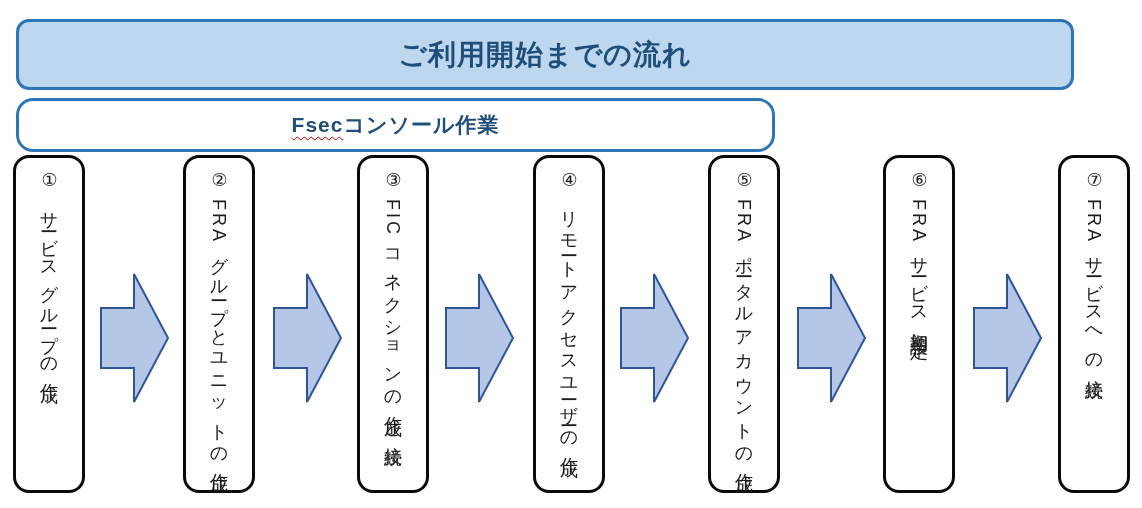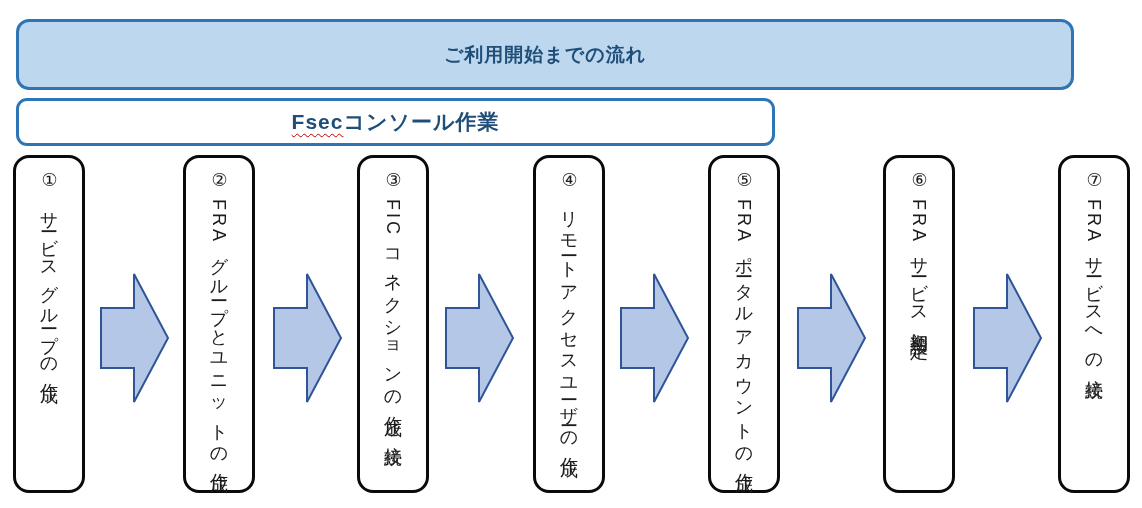--- a/index.html
+++ b/index.html
@@ -13,34 +13,34 @@
   }
   .title-banner {
     position: absolute;
     left: 16px; top: 19px;
     width: 1058px; height: 71px;
     box-sizing: border-box;
     background: #BDD7EE;
     border: 3px solid #2E75B6;
     border-radius: 13px;
     display: flex; align-items: center; justify-content: center;
-    font-size: 19px; font-weight: bold; color: #1F4E79;
+    font-size: 28px; font-weight: bold; color: #1F4E79;
     letter-spacing: 1px;
   }
   .section-header {
     position: absolute;
     box-sizing: border-box;
     background: #ffffff;
     border: 3px solid #2E75B6;
     border-radius: 11px;
     display: flex; align-items: center; justify-content: center;
     font-size: 21px; font-weight: bold; color: #1F4E79;
     letter-spacing: 1px;
   }
-  .section-header.fsec { left: 16px; top: 98px; width: 759px; height: 48px; }
+  .section-header.fsec { left: 16px; top: 98px; width: 759px; height: 54px; border-radius: 17px; }
   .section-header.fra  { left: 887px; top: 102px; width: 243px; height: 48px; font-size: 20px; }
   .misspelled {
     text-decoration-line: underline;
     text-decoration-style: wavy;
     text-decoration-color: #C00000;
     text-decoration-thickness: 1px;
     text-underline-offset: 4px;
     text-decoration-skip-ink: none;
   }
   .step-box {

